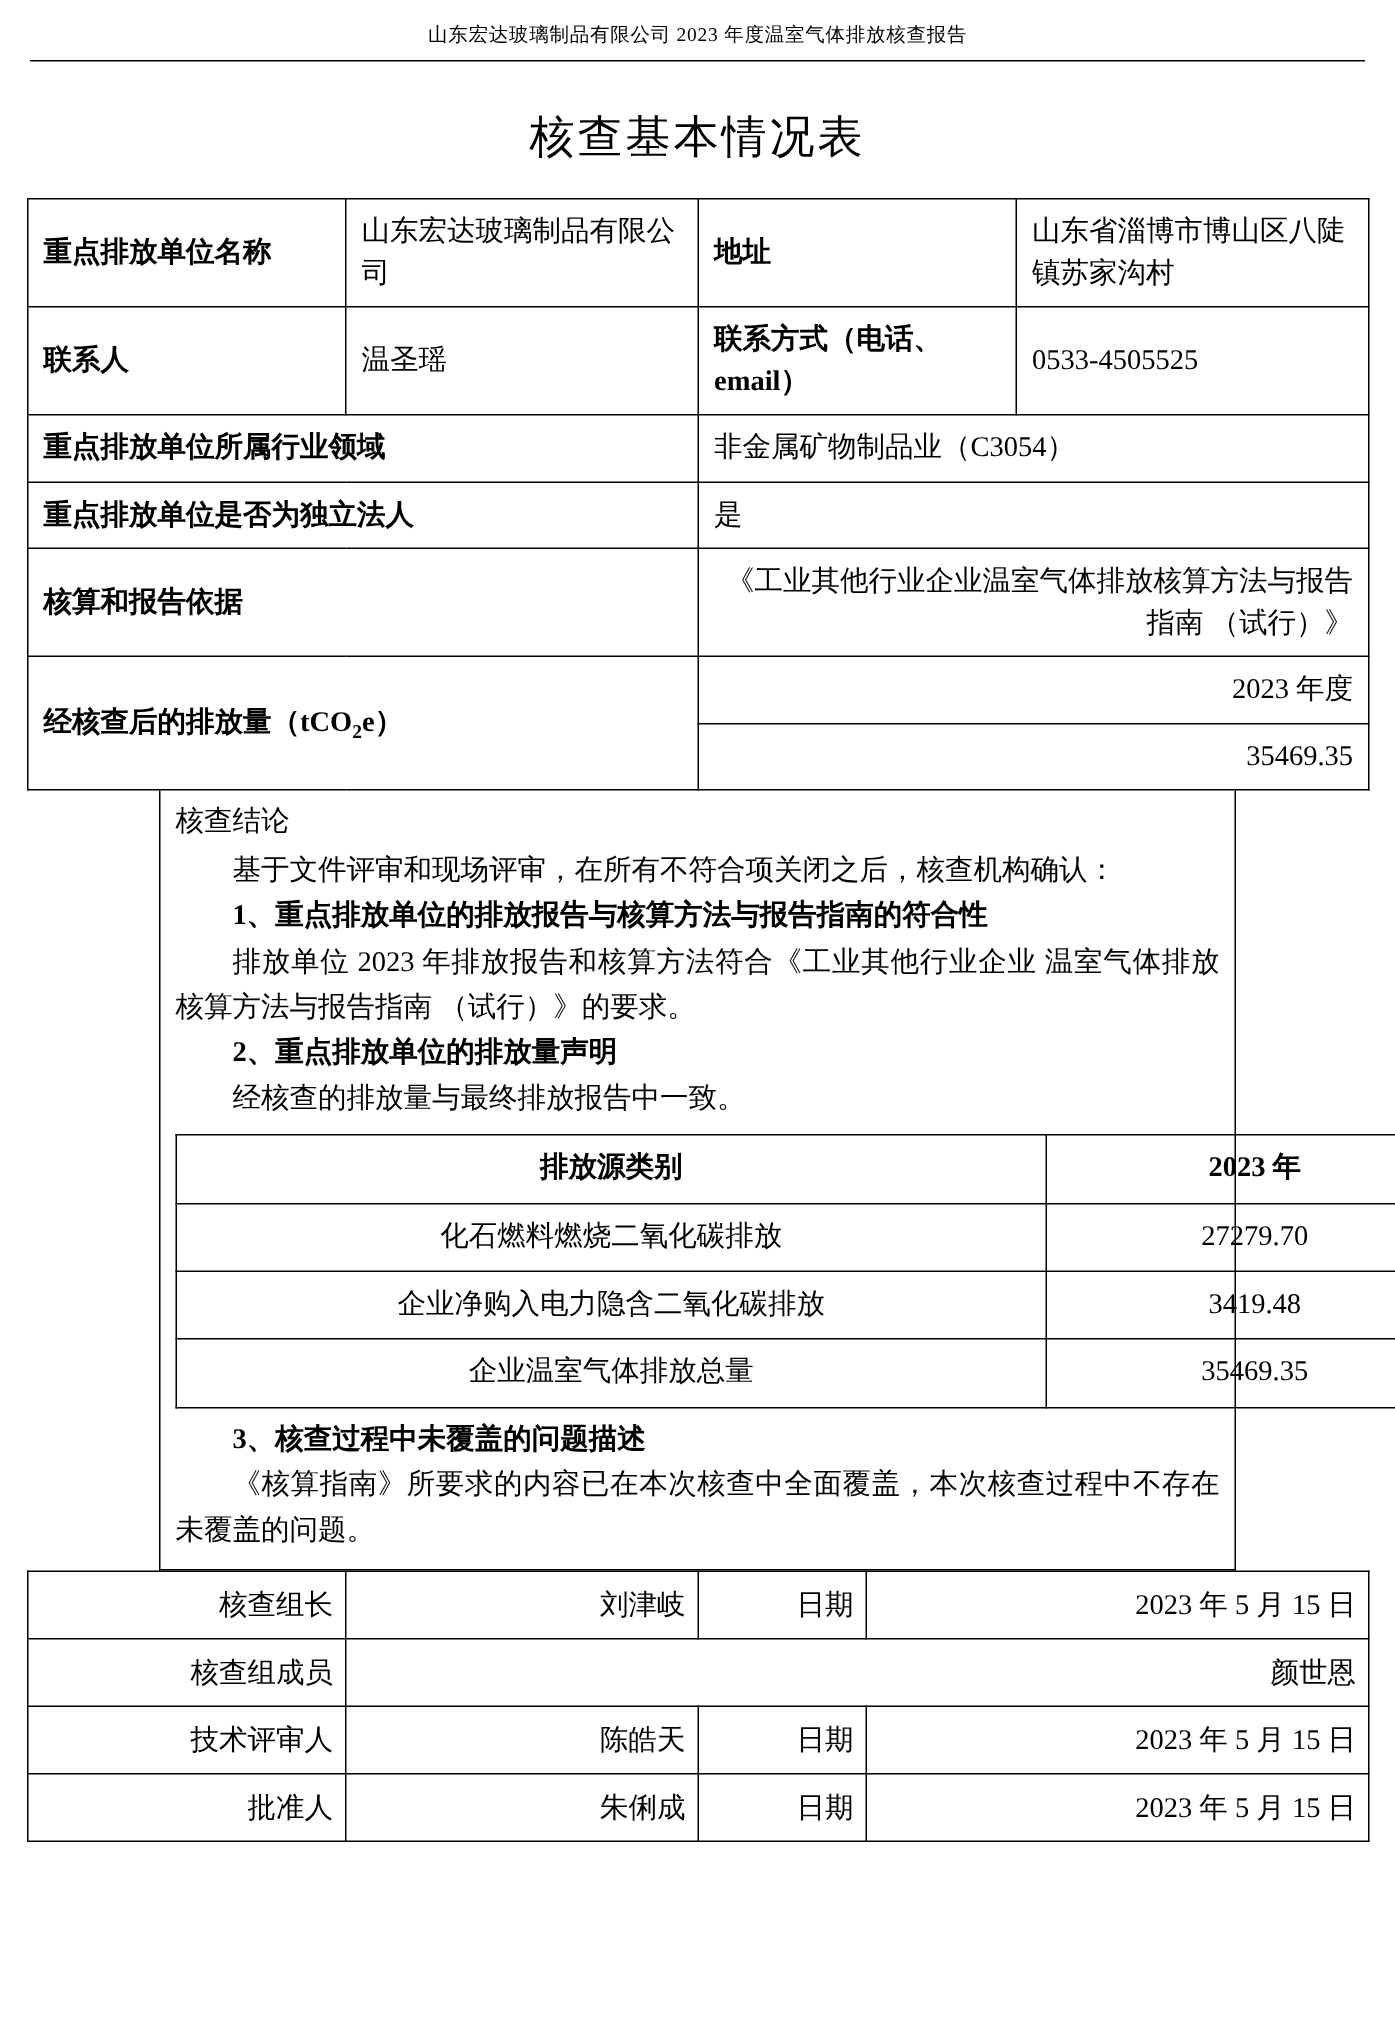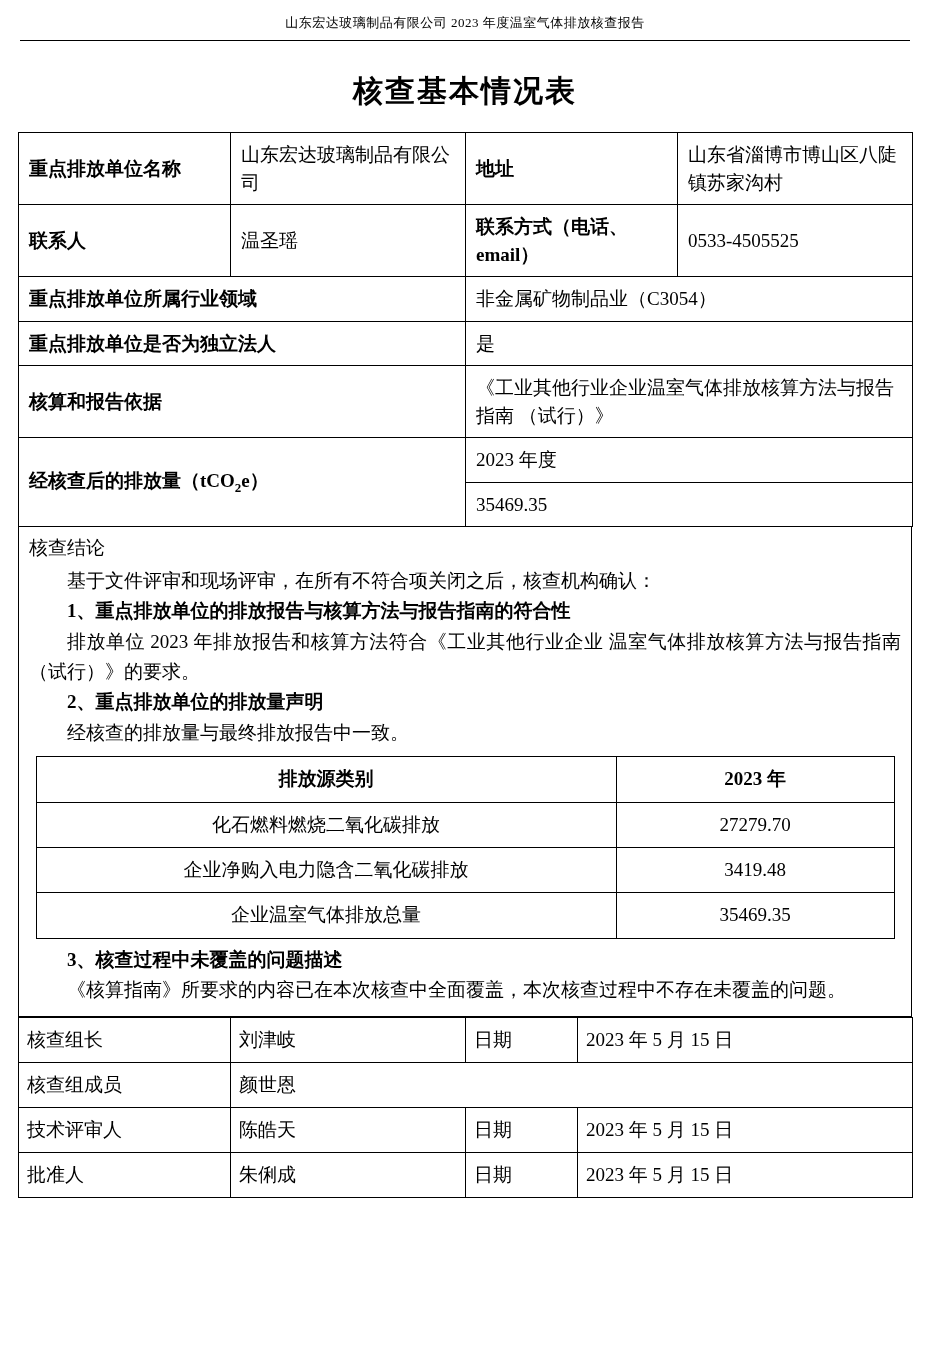--- a/index.html
+++ b/index.html
@@ -24,44 +24,44 @@
     text-align: center;
     font-size: 13px;
     letter-spacing: 0.5px;
     padding-bottom: 8px;
     border-bottom: 1.3px solid #000;
     margin: 0 2px 0 2px;
   }
   .doc-title {
     text-align: center;
     font-size: 30px;
-    font-weight: bold;
+    font-weight: normal;
     letter-spacing: 2px;
     margin: 30px 0 20px 0;
   }
   table.main {
     width: 894px;
     margin: 0 auto;
     border-collapse: collapse;
     table-layout: fixed;
   }
   table.main td {
     border: 1.2px solid #000;
     font-size: 19px;
     padding: 8px 10px;
     vertical-align: middle;
     line-height: 1.45;
   }
   .c-left { text-align: left; }
-  .c-center { text-align: left; }
+  .c-center { text-align: right; }
   .lbl { font-weight: bold; }
 
   
   .concl-wrap {
-    width: 894px;
+    width: 718px;
     margin: 0 auto;
     border-left: 1.2px solid #000;
     border-right: 1.2px solid #000;
     border-bottom: 1.2px solid #000;
     box-sizing: border-box;
     padding: 6px 10px 10px 10px;
     font-size: 19px;
     line-height: 1.6;
   }
   .concl-title {
@@ -98,21 +98,21 @@
     width: 894px;
     margin: 0 auto;
     border-collapse: collapse;
     table-layout: fixed;
     border-top: none;
   }
   table.sign td {
     border: 1.2px solid #000;
     font-size: 19px;
     padding: 9px 8px;
-    text-align: left;
+    text-align: right;
   }
   sub { font-size: 13px; }
 </style>
 </head>
 <body>
 
 <div class="page">
 
   <div class="header-line">山东宏达玻璃制品有限公司 2023 年度温室气体排放核查报告</div>
 

